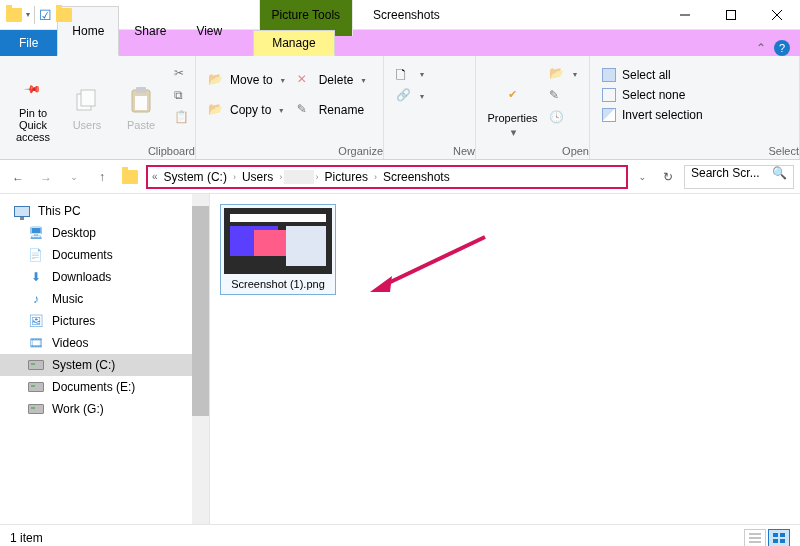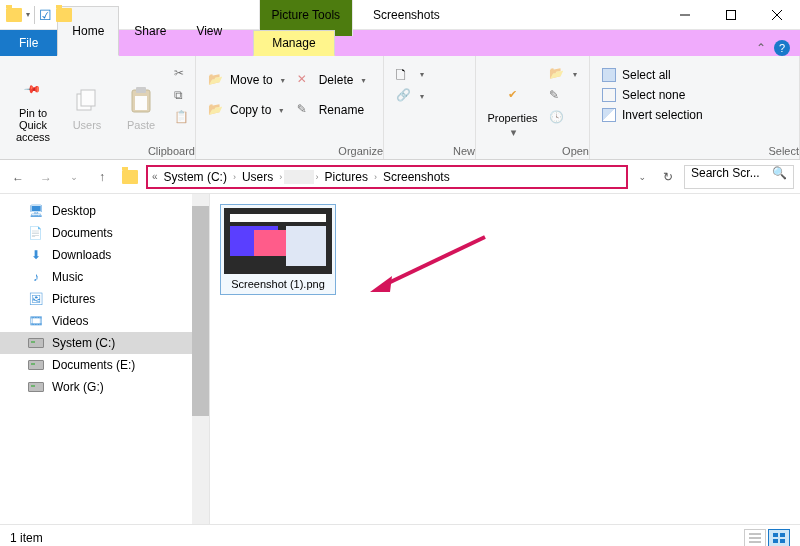--- a/index.html
+++ b/index.html
@@ -283,20 +283,26 @@
   <div class="refresh">↻</div>
   <div class="search-box">
       <span>Search Scr...</span>
       <span class="spacer"></span>
       <span>🔍</span>
     </div>
 </div>
 
 <div class="content">
   <div class="sidebar">
+    <div class="sidebar-item root">
+        <span class="sb-ico">
+          <span class="monitor"></span>
+        </span>
+        <span>This PC</span>
+      </div>
     <div class="sidebar-item">
         <span class="sb-ico" style="color:#3a8fd9">🖥</span>
         <span>Desktop</span>
       </div>
     <div class="sidebar-item">
         <span class="sb-ico" style="color:#3a8fd9">📄</span>
         <span>Documents</span>
       </div>
     <div class="sidebar-item">
         <span class="sb-ico" style="color:#3a8fd9">⬇</span>

